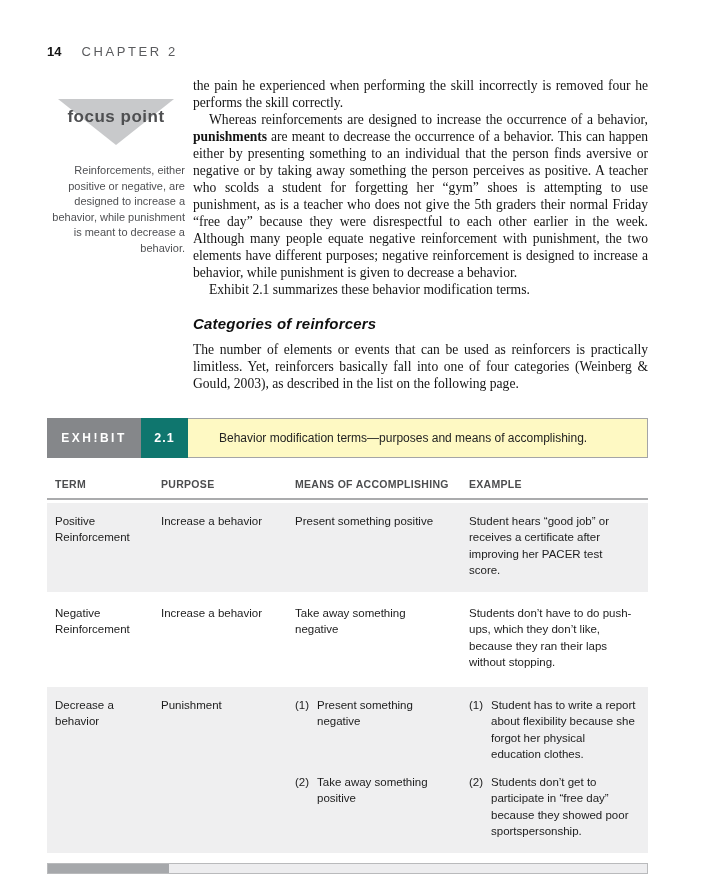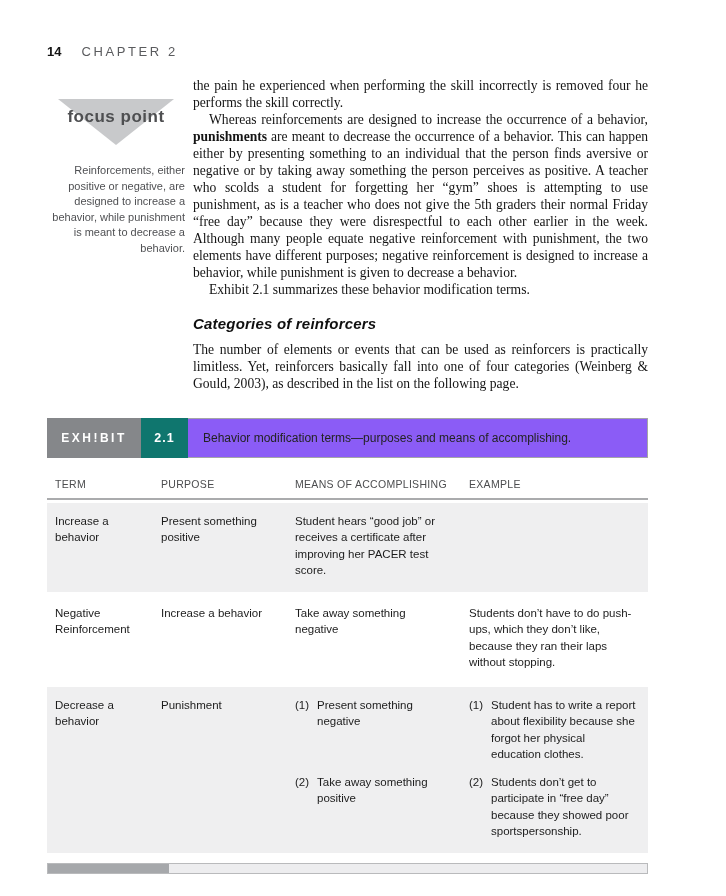--- a/index.html
+++ b/index.html
@@ -64,30 +64,30 @@
     font-weight:bold; font-size:12px; letter-spacing:2.5px;
     display:flex; align-items:center; justify-content:center;
   }
   .ex-num {
     width:47px; background:#0f766e; color:#ffffff;
     font-weight:bold; font-size:12.5px; letter-spacing:1px;
     display:flex; align-items:center; justify-content:center;
   }
   .ex-title {
     flex:1; box-sizing:border-box;
-    background:#8b5cf6; border:1px solid #a4a5a7; border-left:none;
-    display:flex; align-items:center; padding-left:15px;
+    background:#fef9c3; border:1px solid #a4a5a7; border-left:none;
+    display:flex; align-items:center; padding-left:31px;
     font-size:12px; color:#232323;
   }
 
   .tbl { margin-top:10px; font-size:11.5px; line-height:16.5px; color:#1c1c1c; }
   .tbl-head {
     display:grid; grid-template-columns:106px 134px 174px 1fr;
     padding:8px 0 5px 0; border-bottom:2px solid #aaabad;
-    font-weight:normal; font-size:10.5px; letter-spacing:0.3px; color:#4c4d4f;
+    font-weight:bold; font-size:10.5px; letter-spacing:0.3px; color:#4c4d4f;
   }
   .tbl-head > div { padding-left:8px; }
 
   .row {
     display:grid; grid-template-columns:106px 134px 174px 1fr;
     padding:10px 0 13px 0; margin-top:3px;
   }
   .row.gray { background:#efeff0; }
   .cell { padding:0 14px 0 8px; }
 
@@ -148,20 +148,21 @@
     <div class="tbl">
 
       <div class="tbl-head">
         <div>TERM</div>
         <div>PURPOSE</div>
         <div>MEANS OF ACCOMPLISHING</div>
         <div>EXAMPLE</div>
       </div>
 
       <div class="row gray">
+        <div class="cell">Positive Reinforcement</div>
         <div class="cell">Increase a behavior</div>
         <div class="cell">Present something positive</div>
         <div class="cell">Student hears “good job” or receives a certificate after improving her PACER test score.</div>
       </div>
 
       <div class="row">
         <div class="cell">Negative Reinforcement</div>
         <div class="cell">Increase a behavior</div>
         <div class="cell">Take away something negative</div>
         <div class="cell">Students don’t have to do push-ups, which they don’t like, because they ran their laps without stopping.</div>

